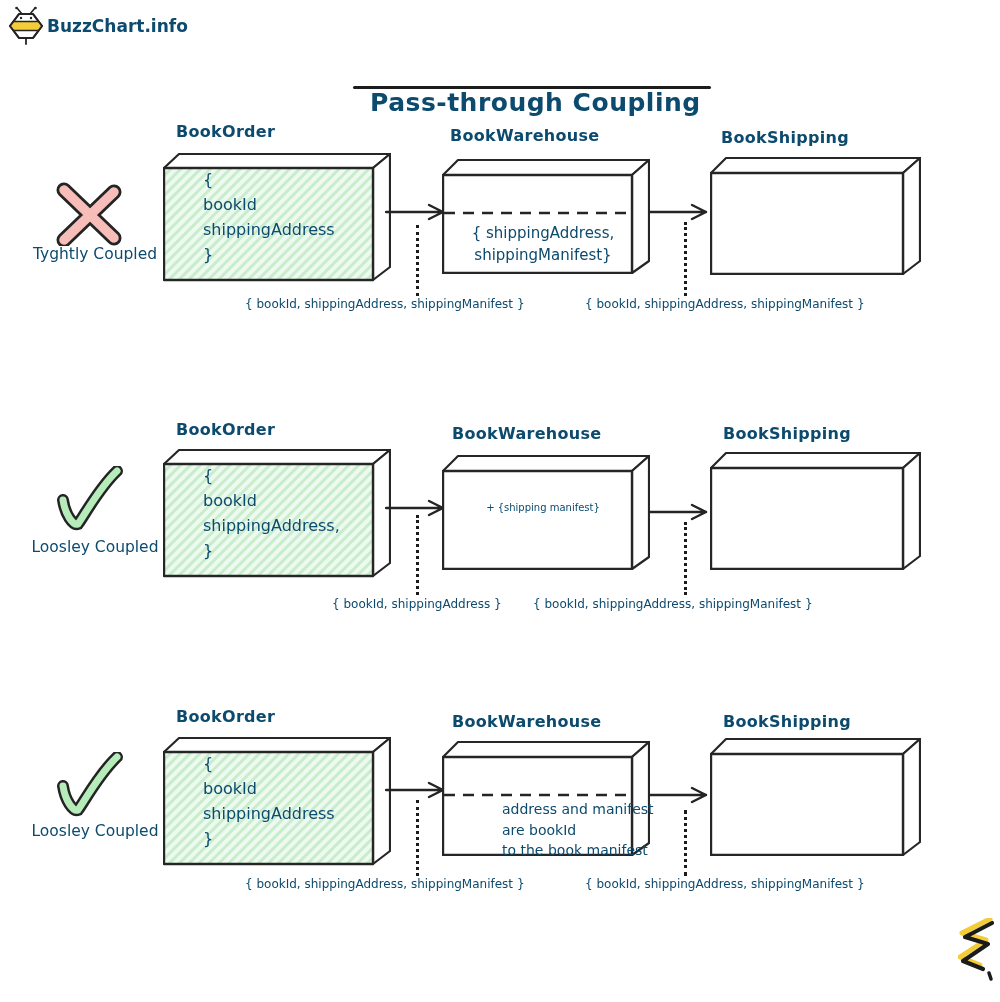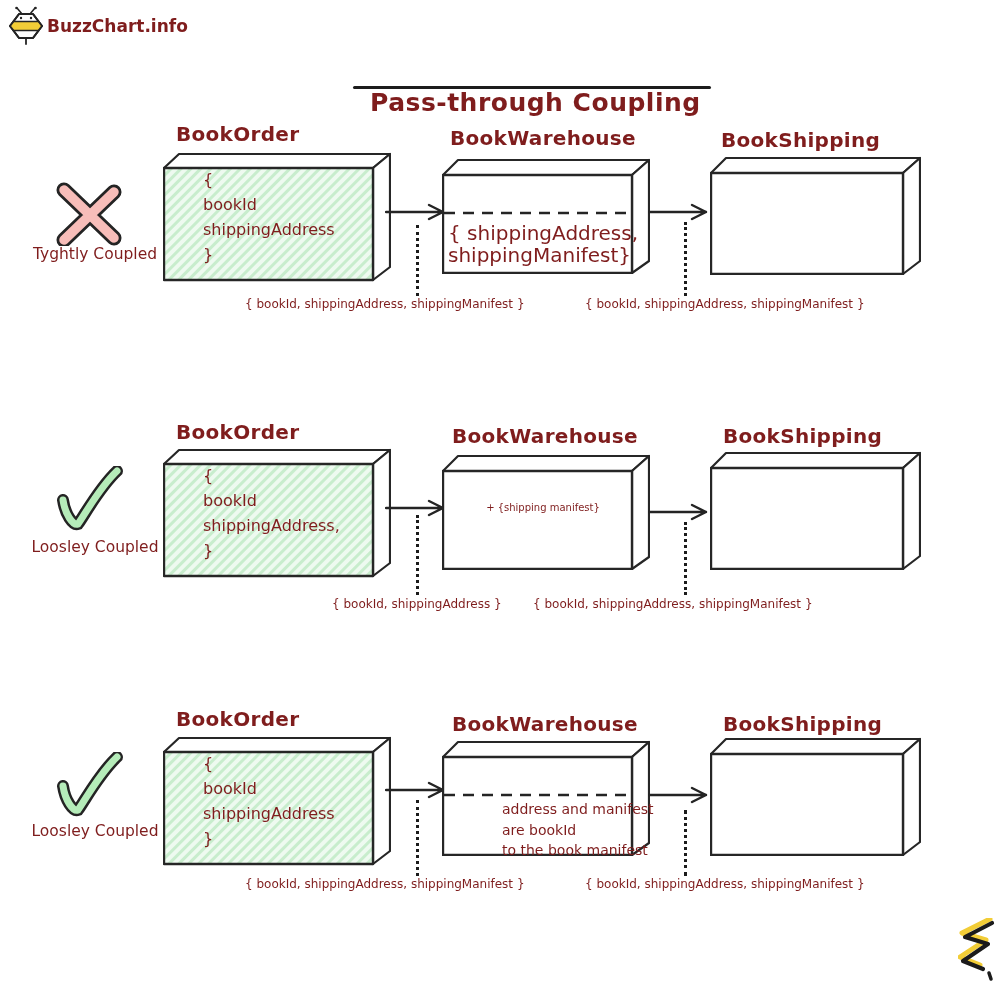--- a/index.html
+++ b/index.html
@@ -1,24 +1,24 @@
 <!DOCTYPE html>
 <html><head>
 <meta charset="utf-8">
 <style>
   html,body{margin:0;padding:0;background:#ffffff;}
   .canvas{position:relative;width:1000px;height:1002px;background:#ffffff;overflow:hidden;
-          font-family:"DejaVu Sans",sans-serif;color:#7f1d1d;border-radius:19px;}
+          font-family:"DejaVu Sans",sans-serif;color:#0c4a6e;border-radius:19px;}
   .abs{position:absolute;}
   .main-title{font-size:25px;font-weight:600;letter-spacing:.5px;white-space:nowrap;text-align:center;margin-top:41px;}
   .title-underline{height:3px;background:#1c1c1c;border-radius:2px;}
   .logo-text{font-size:17px;font-weight:600;white-space:nowrap;}
-  .box-title{font-size:20px;font-weight:600;letter-spacing:.3px;white-space:nowrap;}
+  .box-title{font-size:16px;font-weight:600;letter-spacing:.3px;white-space:nowrap;}
   .box-lines div{font-size:16px;line-height:25px;white-space:nowrap;}
-  .wh-lines-center div{font-size:20px;line-height:22px;white-space:nowrap;text-align:left;}
+  .wh-lines-center div{font-size:15px;line-height:22px;white-space:nowrap;text-align:center;}
   .wh-line-single div{font-size:10px;line-height:22px;white-space:nowrap;text-align:center;}
   .wh-lines-left div{font-size:14px;line-height:20.5px;white-space:nowrap;text-align:left;margin-left:28px;}
   .ann{font-size:12px;white-space:nowrap;text-align:left;}
   .status-label{font-size:15.5px;font-weight:400;white-space:nowrap;text-align:center;}
   .dotted-v{width:0;border-left:3.2px dotted #1b1b1b;}
   svg{display:block;}
 </style>
 </head>
 <body>
 

